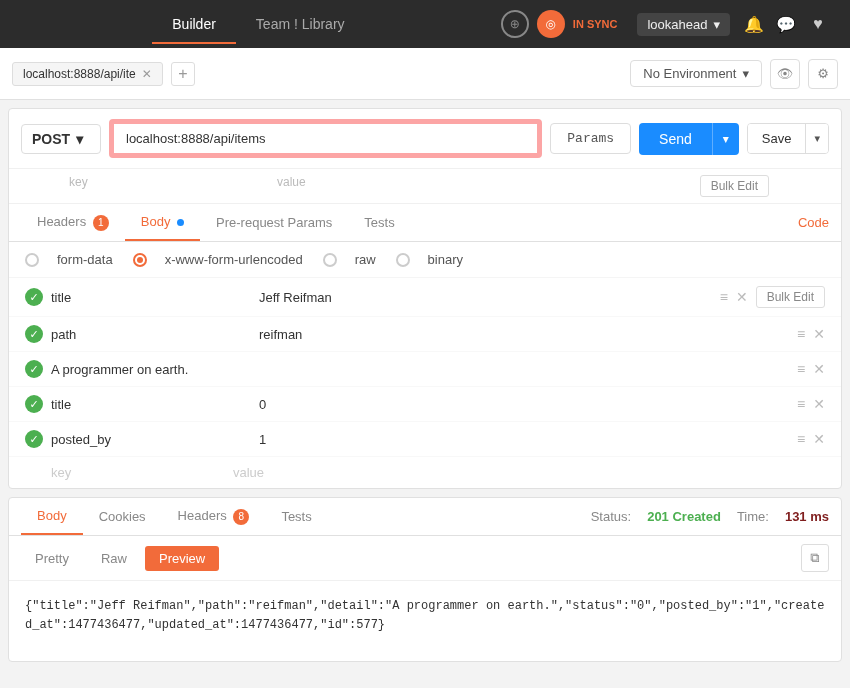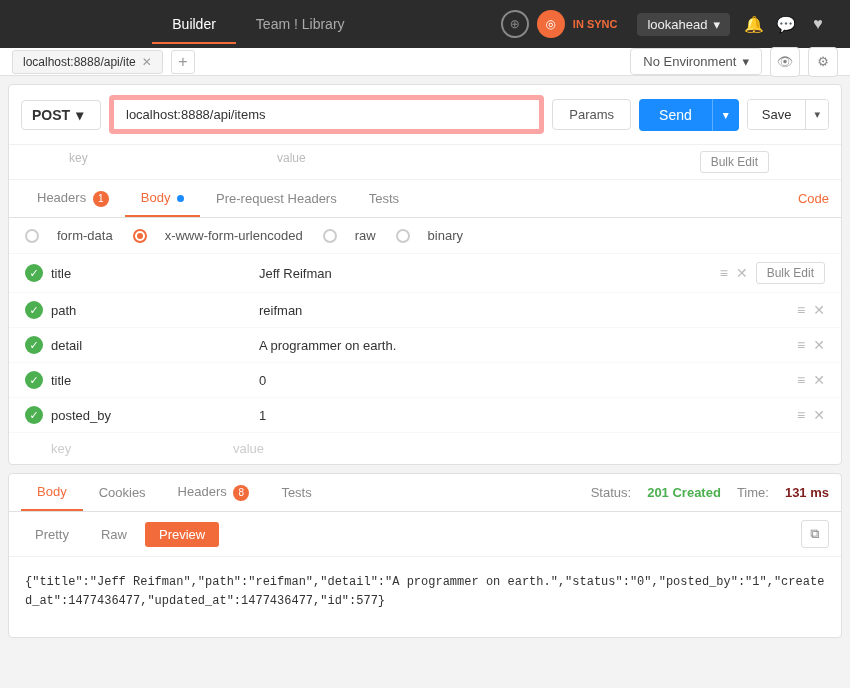--- a/index.html
+++ b/index.html
@@ -92,21 +92,21 @@
     }
 
     
     .url-bar {
       background: #fff;
       border-bottom: 1px solid #e0e0e0;
       padding: 8px 12px;
       display: flex;
       align-items: center;
       gap: 8px;
-      height: 28px;
+      height: 52px;
     }
     .tab-item {
       background: #f5f5f5;
       border: 1px solid #ddd;
       border-radius: 3px;
       padding: 4px 10px;
       font-size: 12px;
       display: flex;
       align-items: center;
       gap: 6px;
@@ -201,20 +201,21 @@
       outline: none;
     }
     .params-btn {
       padding: 7px 16px;
       border: 1px solid #ddd;
       border-radius: 4px;
       background: #fff;
       color: #555;
       cursor: pointer;
       font-size: 13px;
+      font-family: Liberation Mono, monospace;
     }
     .send-group {
       display: flex;
       border-radius: 4px;
       overflow: hidden;
     }
     .send-btn {
       background: #1a8cff;
       color: white;
       border: none;
@@ -598,21 +599,21 @@
   <div class="sub-tabs">
     <div class="sub-tab">
       <span>Headers</span>
       <span class="badge">1</span>
     </div>
     <div class="sub-tab active">
       <span>Body</span>
       <span class="dot"></span>
     </div>
     <div class="sub-tab">
-      <span>Pre-request Headers</span>
+      <span>Pre-request Params</span>
     </div>
     <div class="sub-tab">
       <span>Tests</span>
     </div>
     <span class="code-link">Code</span>
   </div>
 
   <div class="body-types">
     <label class="radio-option">
       <div class="radio-circle"></div>
@@ -648,21 +649,20 @@
     <div class="row-key">path</div>
     <div class="row-value">reifman</div>
     <div class="row-actions">
       <span class="row-menu">≡</span>
       <span class="row-delete">✕</span>
     </div>
 
   </div>
       <div class="form-row">
     <div class="row-check">✓</div>
-    <div class="row-key">detail</div>
     <div class="row-value">A programmer on earth.</div>
     <div class="row-actions">
       <span class="row-menu">≡</span>
       <span class="row-delete">✕</span>
     </div>
 
   </div>
       <div class="form-row">
     <div class="row-check">✓</div>
     <div class="row-key">title</div>

